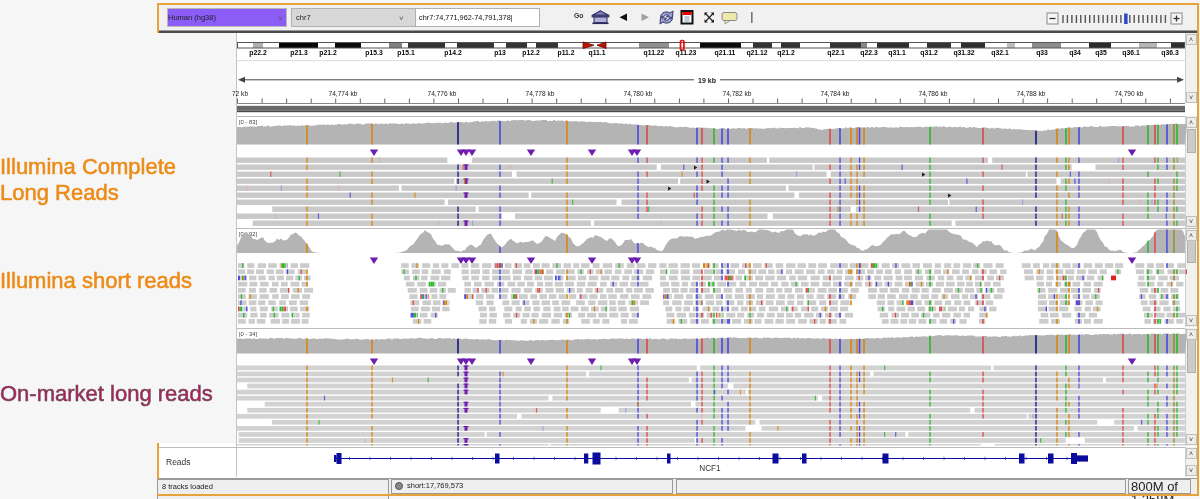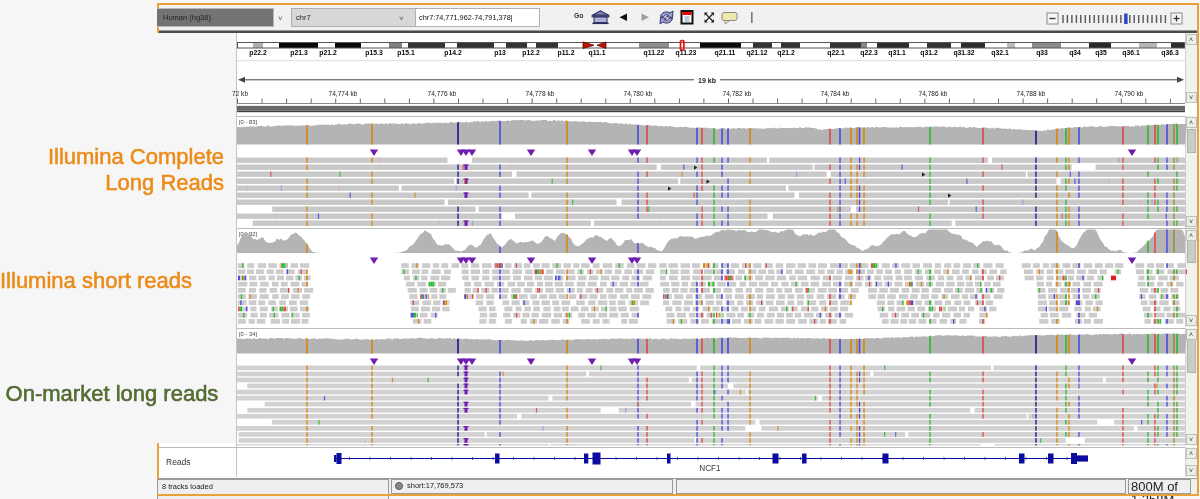--- a/index.html
+++ b/index.html
@@ -4,21 +4,21 @@
 body{width:1200px;height:499px;position:relative;background:#f6f6f6;font-family:"Liberation Sans",sans-serif;overflow:hidden}
 .abs{position:absolute}
 </style></head><body>
 
 <div class="abs" style="left:157px;top:3px;width:1042px;height:493px;border:2px solid #E9A13B;background:#fff"></div>
 
 <div class="abs" style="left:159px;top:5px;width:1038px;height:24.5px;background:#f1f1f1"></div>
 <div class="abs" style="left:159px;top:29.5px;width:1038px;height:1px;background:#9a9a9a"></div>
 <div class="abs" style="left:159px;top:30.5px;width:1038px;height:2px;background:#4a4a4a"></div>
 
-<div class="abs" style="left:154px;top:8px;width:120px;height:19px;background:#737373;border:1px solid #b8b8b8;font-size:7.5px;color:#222;line-height:18px;padding-left:8px">Human (hg38)</div>
+<div class="abs" style="left:167px;top:8px;width:120px;height:19px;background:#8b5cf6;border:1px solid #b8b8b8;font-size:7.5px;color:#222;line-height:18px;padding-left:0">Human (hg38)</div>
 <div class="abs" style="left:278px;top:14px;width:8px;height:8px;color:#555;font-size:8px">˅</div>
 
 <div class="abs" style="left:291px;top:8px;width:139px;height:19px;background:#d7d7d7;border:1px solid #b0b0b0;font-size:7.5px;color:#222;line-height:18px;padding-left:4px">chr7</div>
 <div class="abs" style="left:399px;top:14px;width:8px;height:8px;color:#555;font-size:8px">˅</div>
 
 <div class="abs" style="left:415px;top:8px;width:125px;height:19px;background:#fff;border:1px solid #b0b0b0;font-size:7.3px;color:#111;line-height:18px;padding-left:3px">chr7:74,771,962-74,791,378|</div>
 <div class="abs" style="left:574px;top:12px;font-size:6.8px;color:#333;font-weight:bold">Go</div>
 
 <svg class="abs" style="left:0;top:0" width="1200" height="40">
 
@@ -2245,23 +2245,23 @@
 <rect x="772.5" y="453.5" width="6.0" height="10.0" fill="#0b0b9e"></rect>
 <rect x="802.0" y="453.5" width="4.5" height="10.0" fill="#0b0b9e"></rect>
 <rect x="882.5" y="453.5" width="6.0" height="10.0" fill="#0b0b9e"></rect>
 <rect x="1019.0" y="453.5" width="5.5" height="10.0" fill="#0b0b9e"></rect>
 <rect x="1048.0" y="453.5" width="5.5" height="10.0" fill="#0b0b9e"></rect>
 <rect x="1071.0" y="453.0" width="6.0" height="11.0" fill="#0b0b9e"></rect>
 <rect x="1076.0" y="455.4" width="12.0" height="6.2" fill="#0b0b9e"></rect>
 <text x="710.0" y="471.0" font-family="Liberation Sans, sans-serif" font-size="8.2" fill="#333" text-anchor="middle">NCF1</text>
 </svg>
 
-<div class="abs" style="left:0px;top:144px;width:224px;text-align:right;font-size:22px;color:#ED8B18;line-height:26px;-webkit-text-stroke:0.55px #ED8B18">Illumina Complete<br>Long Reads</div>
+<div class="abs" style="left:0px;top:154px;width:224px;text-align:left;font-size:22px;color:#ED8B18;line-height:26px;-webkit-text-stroke:0.55px #ED8B18">Illumina Complete<br>Long Reads</div>
 <div class="abs" style="left:0px;top:268px;width:224px;text-align:left;font-size:22px;color:#ED8B18;line-height:26px;-webkit-text-stroke:0.55px #ED8B18">Illumina short reads</div>
-<div class="abs" style="left:0px;top:381px;width:224px;text-align:center;font-size:22px;color:#4d7c0f;line-height:26px;-webkit-text-stroke:0.55px #545454">On-market long reads</div>
+<div class="abs" style="left:0px;top:381px;width:224px;text-align:left;font-size:22px;color:#be185d;line-height:26px;-webkit-text-stroke:0.55px #545454">On-market long reads</div>
 
 <div class="abs" style="left:166px;top:457px;font-size:8.5px;color:#333">Reads</div>
 
 <div class="abs" style="left:159px;top:478px;width:1038px;height:16px;background:#efefef;border-top:1px solid #999"></div>
 <div class="abs" style="left:157px;top:479px;width:232px;height:28px;border:1px solid #9a9a9a;font-size:7.5px;color:#222;line-height:13px;padding-left:4px;background:#efefef">8 tracks loaded</div>
 <div class="abs" style="left:391px;top:479px;width:282px;height:14.5px;border:1px solid #9a9a9a;background:#efefef"></div>
 <div class="abs" style="left:395px;top:482px;width:8px;height:8px;border-radius:50%;background:#8a8a8a;border:1px solid #555"></div>
 <div class="abs" style="left:407px;top:481px;font-size:7.5px;color:#222">short:17,769,573</div>
 <div class="abs" style="left:676px;top:479px;width:450px;height:14.5px;border:1px solid #9a9a9a;background:#efefef"></div>
 <div class="abs" style="left:1128px;top:479px;width:63px;height:14.5px;border:1px solid #9a9a9a;font-size:13px;color:#222;line-height:13px;padding-left:2px;background:#efefef">800M of 1,258M</div>

